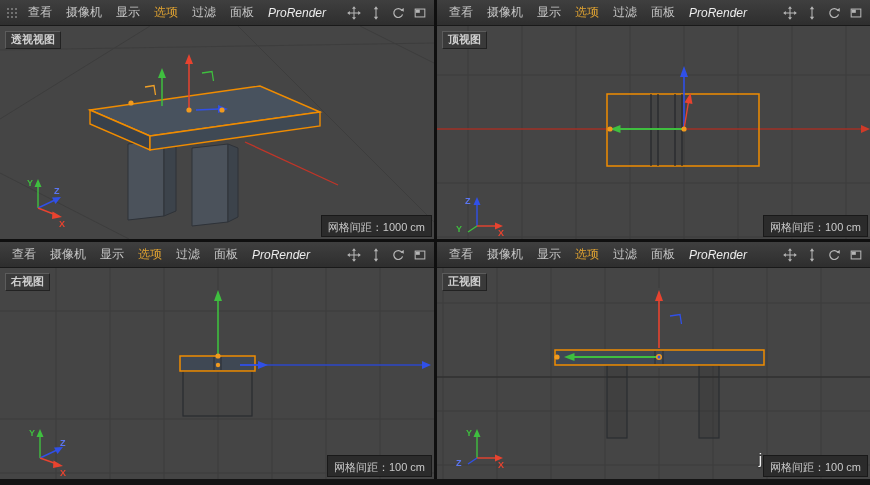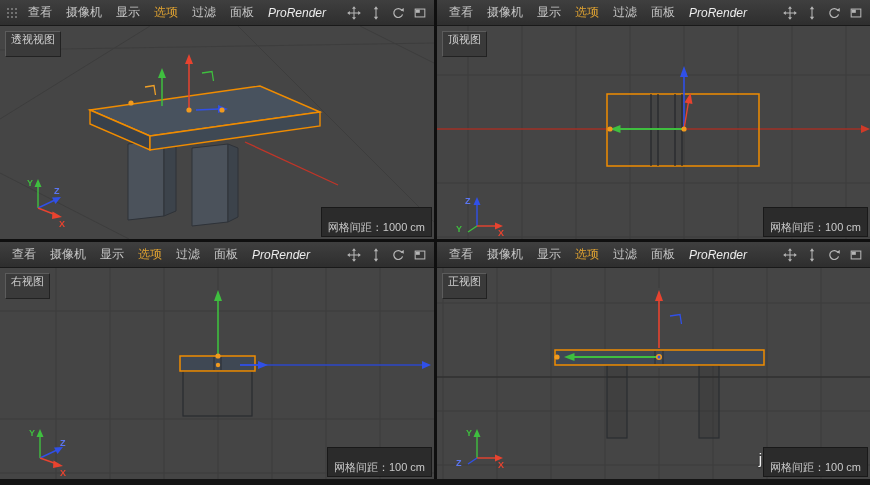--- a/index.html
+++ b/index.html
@@ -24,25 +24,25 @@
   .mi.hl{color:#dfa231;}
   .mi.pro{color:#ededed;font-style:italic;}
   .sp{flex:1 1 auto;}
   .vic{width:18px;height:16px;margin-left:4px;flex:0 0 auto;display:flex;align-items:center;justify-content:center;}
   .vic svg{width:14px;height:14px;display:block;}
   .canvas{position:relative;flex:1 1 auto;}
   .canvas > svg.scene{position:absolute;left:0;top:0;}
   .vplabel{
     position:absolute;top:5px;left:5px;color:#cfcfcf;font-size:11px;
     background:#3a3a3a;border:1px solid #5c5c5c;border-right-color:#222;border-bottom-color:#222;
-    padding:1px 5px 10px 5px;line-height:13px;
+    padding:1px 5px 2px 5px;line-height:13px;font-weight:bold;
   }
   .gridlabel{
     position:absolute;right:2px;bottom:2px;color:#c9c9c9;font-size:11px;
-    background:#2b2b2b;border:1px solid #191919;padding:13px 6px 3px 6px;line-height:12px;
+    background:#2b2b2b;border:1px solid #191919;padding:5px 6px 3px 6px;line-height:12px;
   }
   .watermark{
     position:absolute;right:64px;bottom:12px;color:rgba(255,255,255,.92);
     font-size:15px;letter-spacing:.5px;text-shadow:0 1px 2px rgba(0,0,0,.5);
   }
   svg text{font-family:"Liberation Sans",sans-serif;font-size:9px;font-weight:bold;}
 </style>
 </head>
 <body>
 

